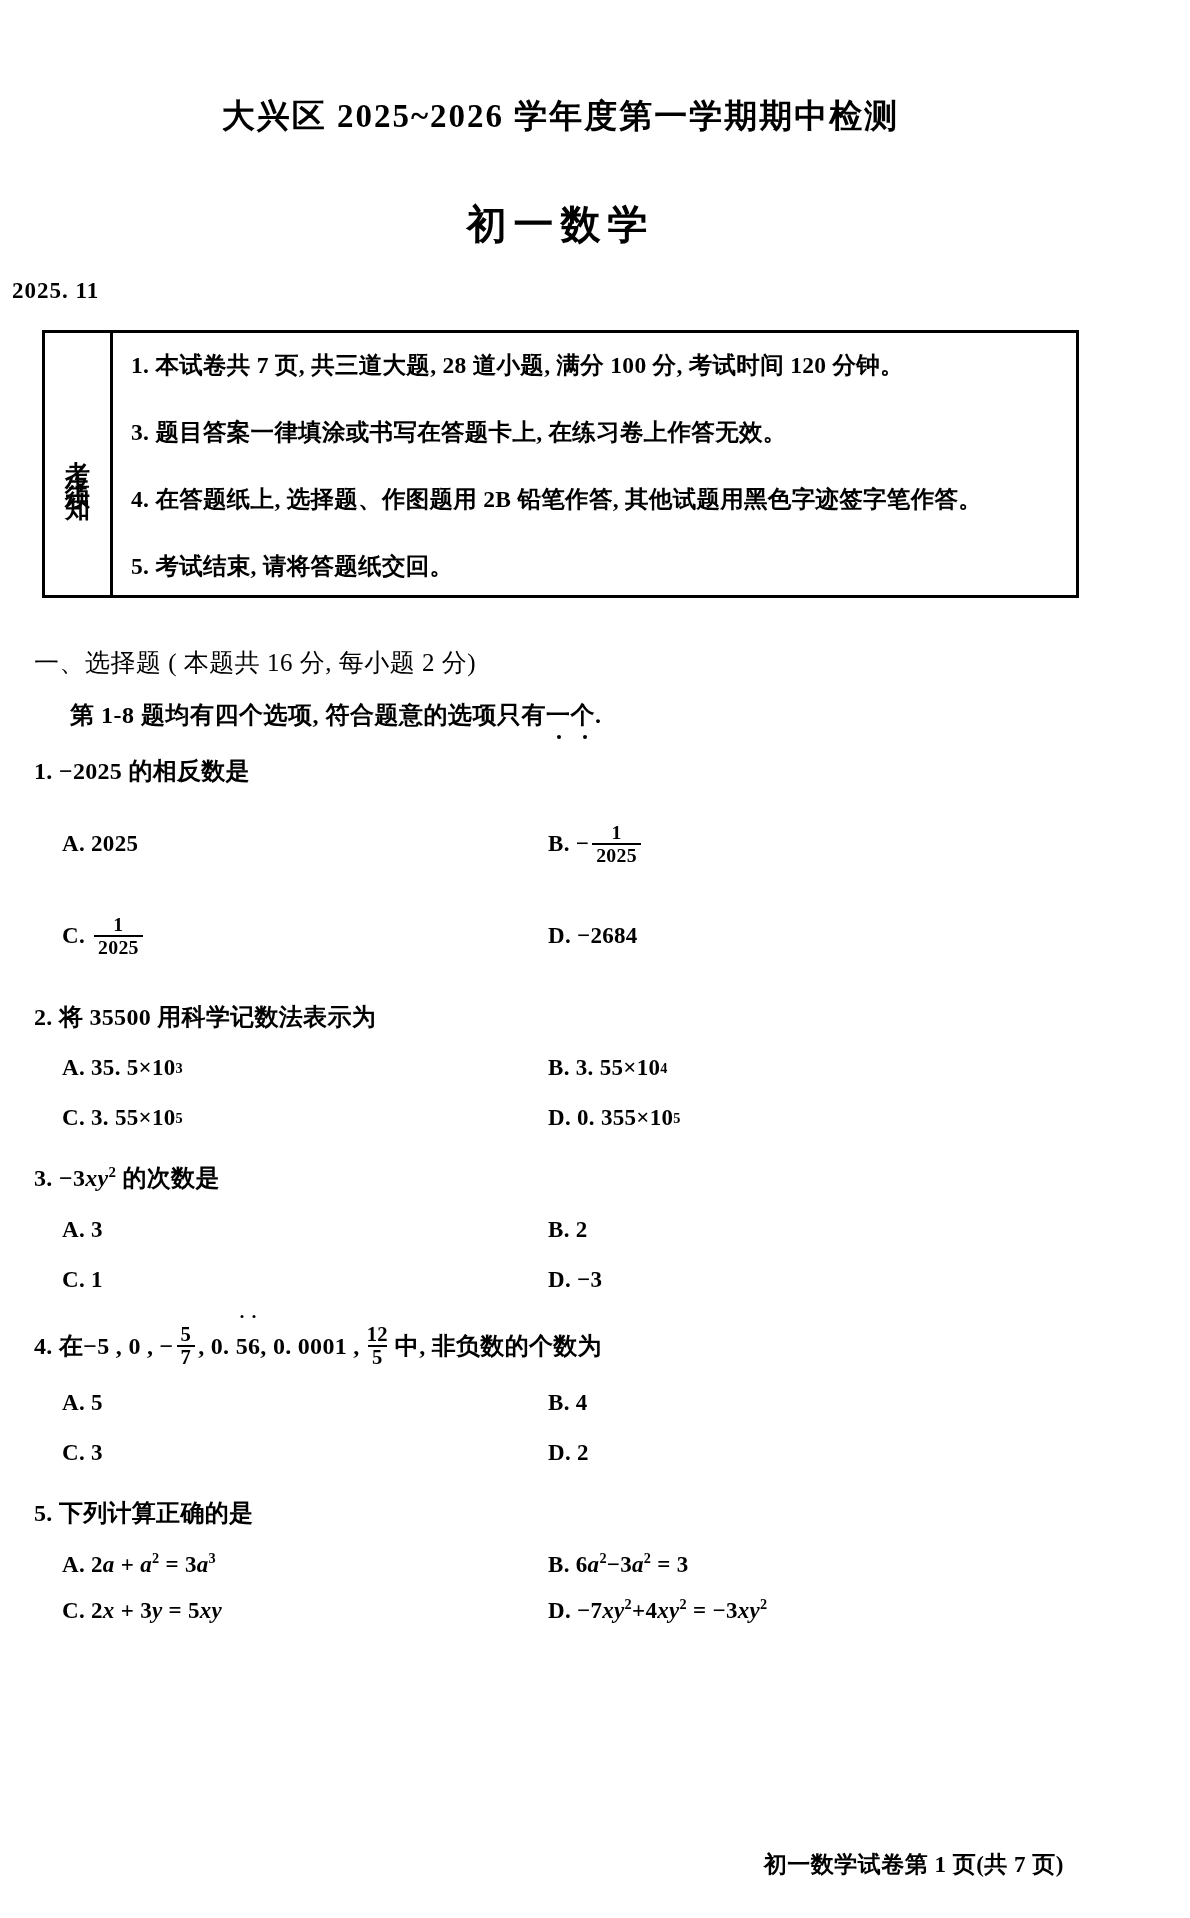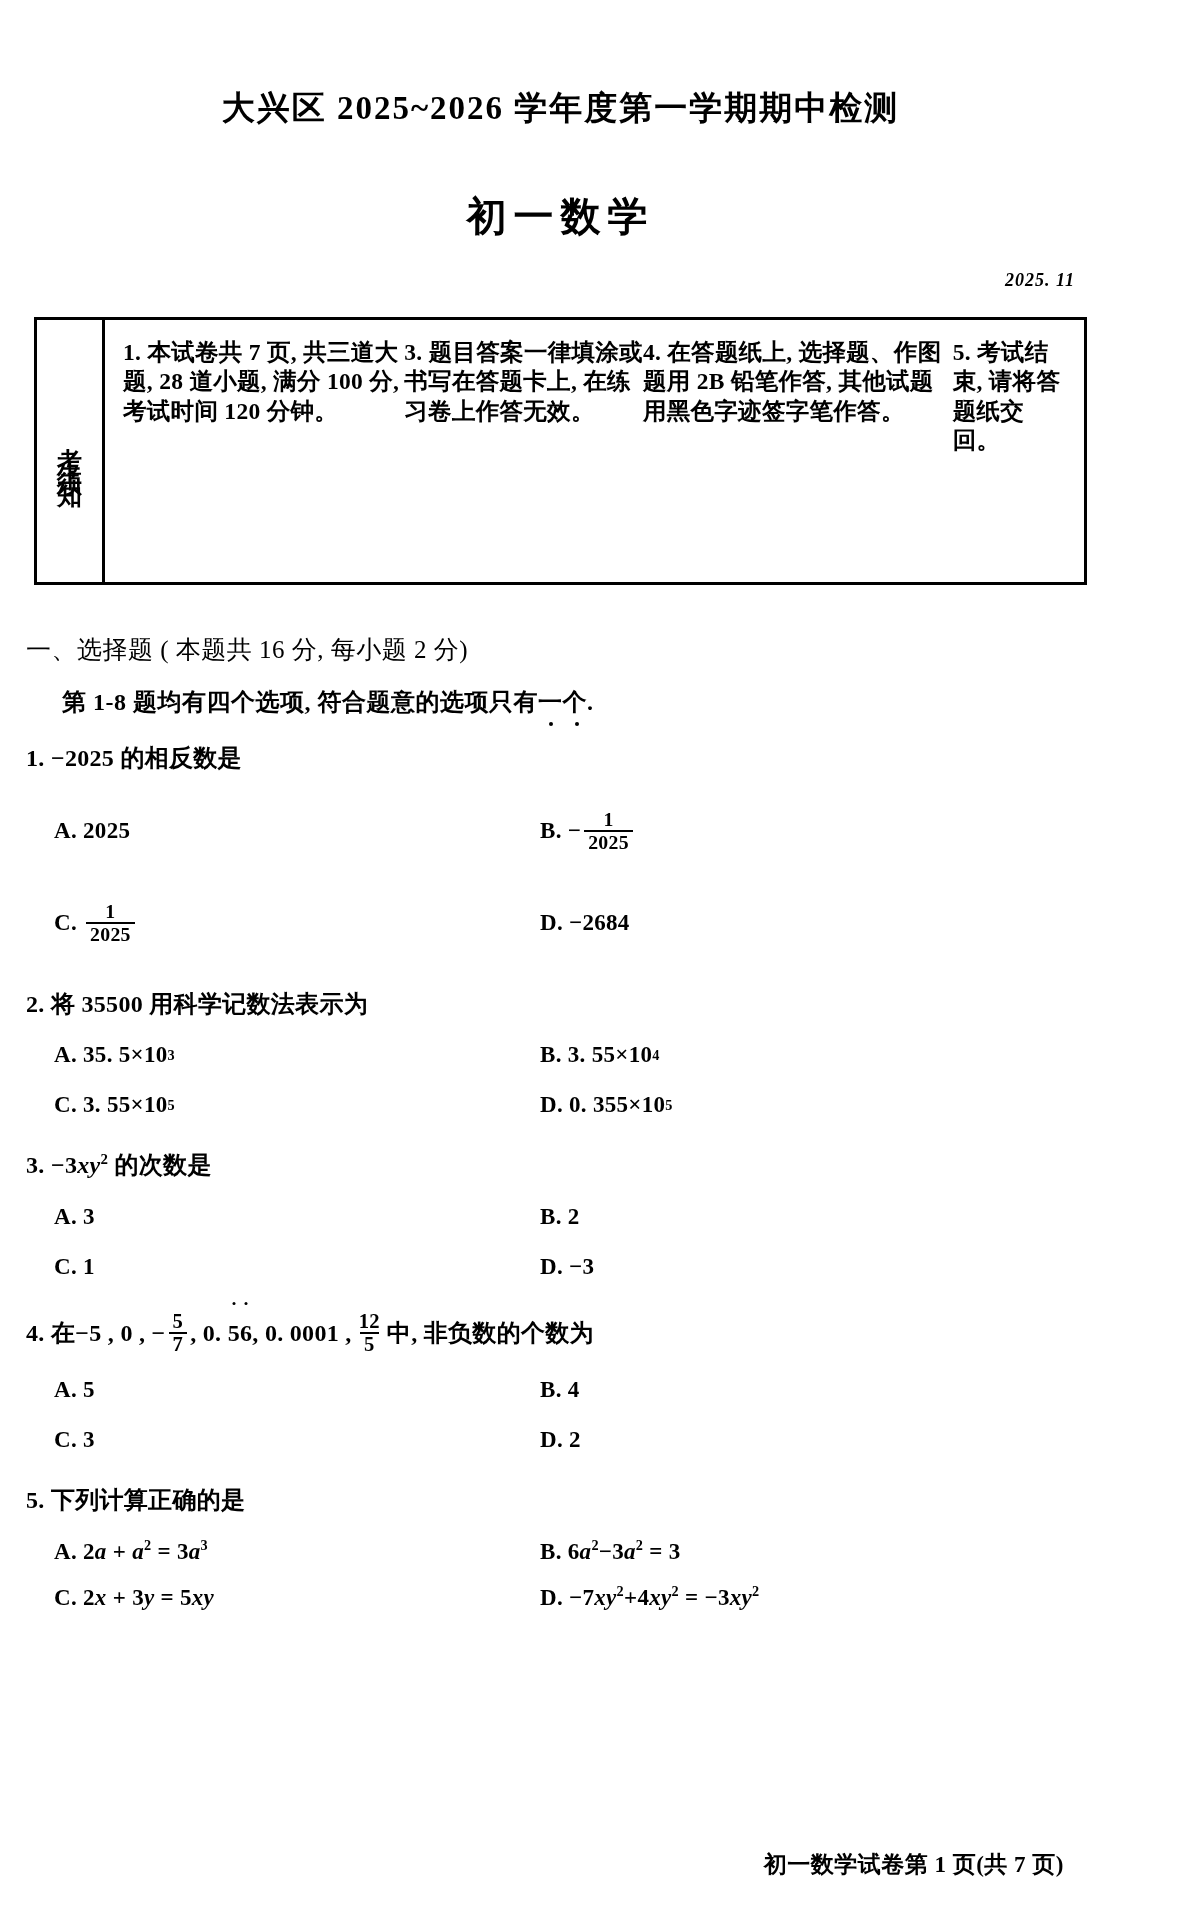--- a/index.html
+++ b/index.html
@@ -11,48 +11,47 @@
     font-family: "Liberation Serif", "DejaVu Serif", serif;
     color: #000000;
     position: relative;
     overflow: hidden;
   }
 
   .page {
     position: relative;
     width: 1121px;
     height: 1918px;
-    padding: 4px;
+    padding: 12px;
   }
 
   
   .doc-title {
     text-align: center;
     font-size: 33px;
     font-weight: bold;
     letter-spacing: 2px;
     padding-top: 82px;
     font-family: "Liberation Serif", "DejaVu Serif", serif;
   }
   .subject-title {
     text-align: center;
     font-size: 40px;
     font-weight: bold;
     letter-spacing: 7px;
     margin-top: 58px;
     font-family: "Liberation Serif", "DejaVu Serif", serif;
   }
   .exam-date {
-    text-align: right;
-    font-size: 18px;
+    text-align: left;
+    font-size: 23px;
     font-weight: bold;
     padding-right: 42px;
     margin-top: 26px;
     letter-spacing: 1px;
-    font-style: italic;
   }
 
   
   .notice-box {
     margin: 26px 30px 0 30px;
     border: 3px solid #000;
     display: flex;
     min-height: 268px;
   }
   .notice-label {
@@ -68,22 +67,22 @@
     font-size: 25px;
     font-weight: bold;
     letter-spacing: 12px;
     line-height: 1;
     text-orientation: upright;
   }
   .notice-items {
     flex: 1;
     padding: 14px 14px 10px 18px;
     display: flex;
-    flex-direction: row;
-    justify-content: center;
+    flex-direction: column;
+    justify-content: space-between;
   }
   .notice-item {
     font-size: 23.5px;
     font-weight: bold;
     line-height: 1.25;
     letter-spacing: 0.3px;
     padding: 4px 0;
   }
 
   

